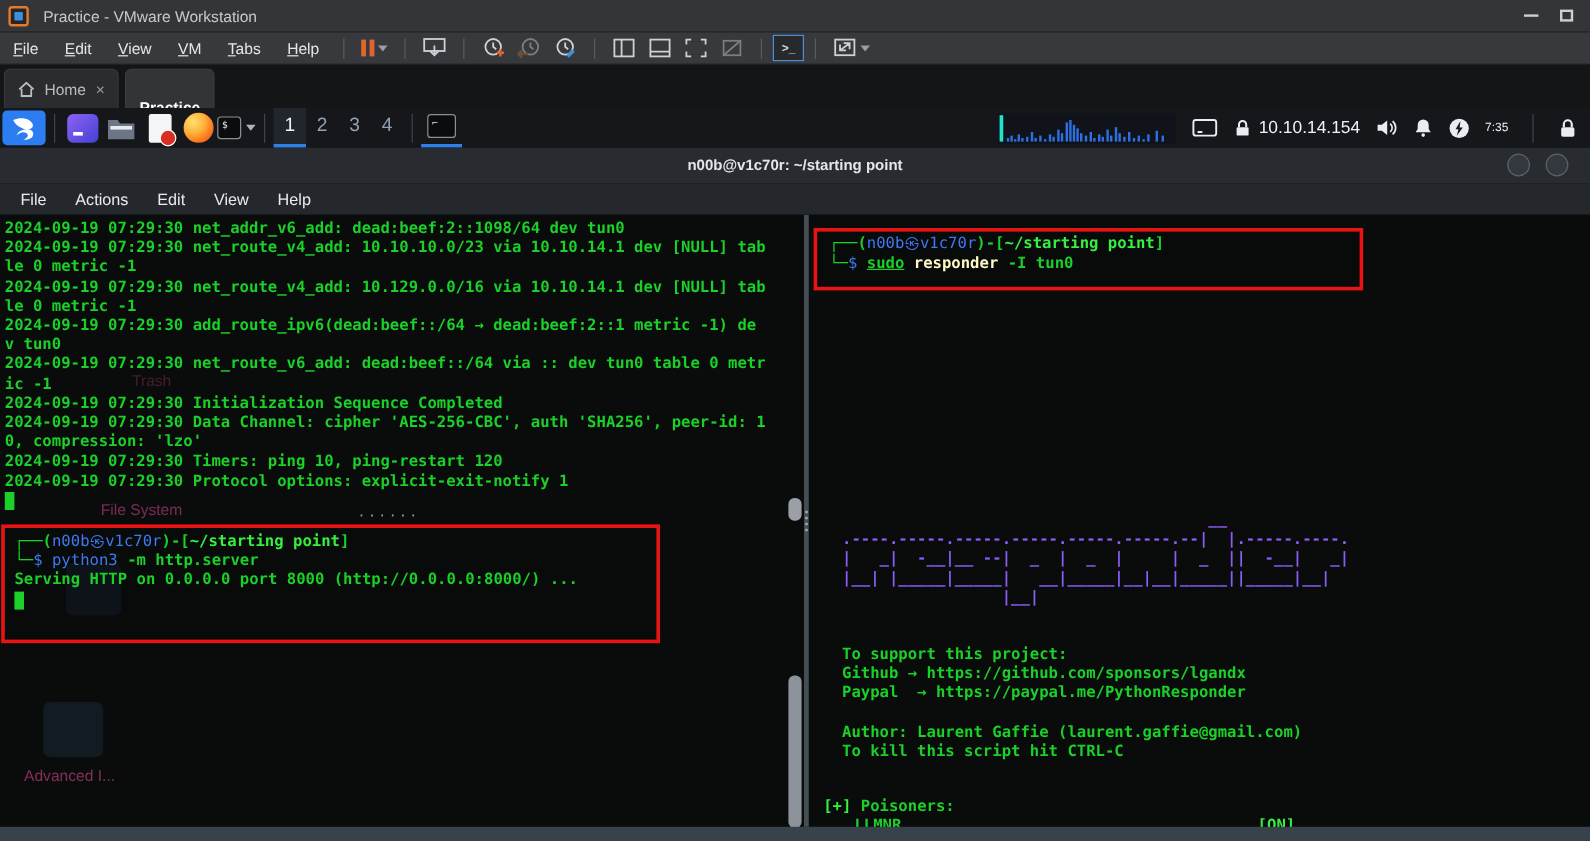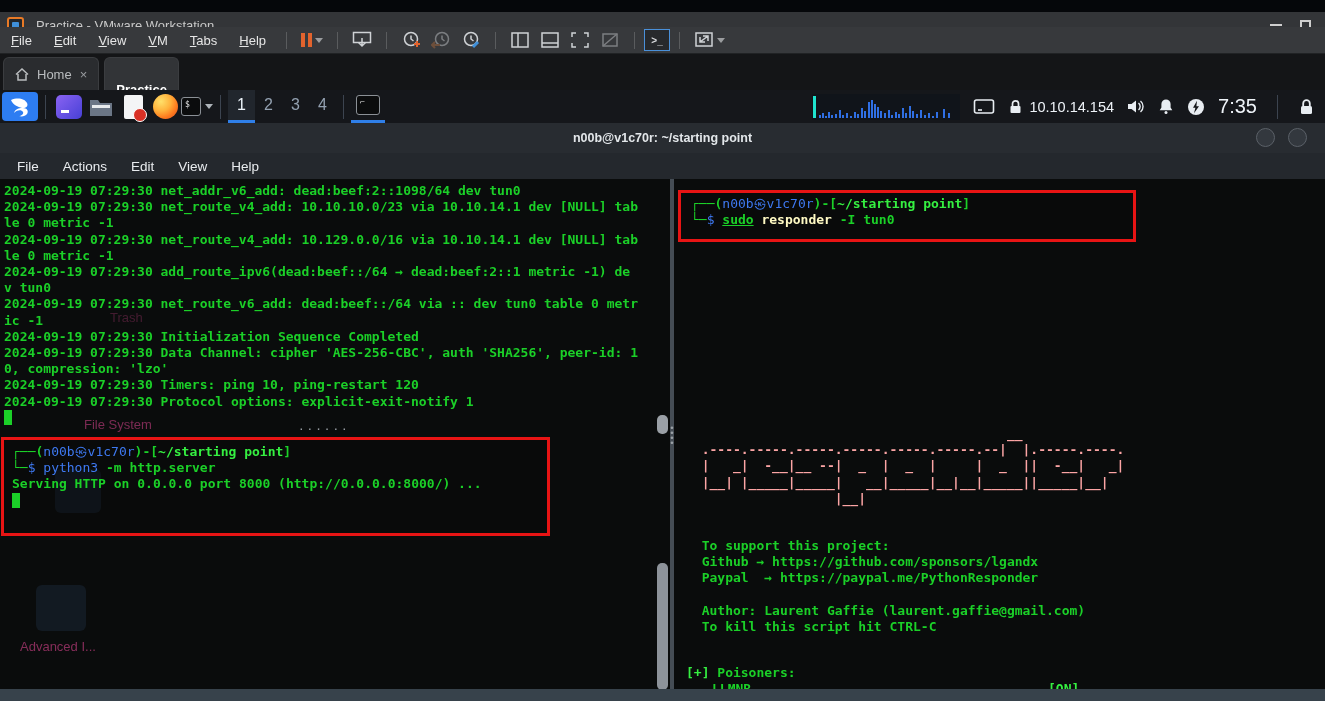--- a/index.html
+++ b/index.html
@@ -2,21 +2,21 @@
 <html><head>
 <meta charset="utf-8">
 <style>
   * { margin:0; padding:0; box-sizing:border-box; }
   html,body { background:#000; }
   #root{ position:relative; width:1325px; height:701px; overflow:hidden; background:#05070a;
          font-family:"DejaVu Sans Mono",monospace; }
 
   
   .vmw-titlebar{ position:absolute; left:0; top:0; width:1325px; height:27px; background:#333538;
-                 display:flex; align-items:center; border-bottom:1px solid #242628;margin-top:12px;}
+                 display:flex; align-items:center; border-bottom:1px solid #242628;}
   .vmw-logo{ width:17px; height:17px; margin-left:7px; border:2px solid #e87a26; border-radius:3px;
              background:#23262a; position:relative;}
   .vmw-logo::after{ content:""; position:absolute; left:3px; top:3px; width:7px; height:7px;
                     background:#3f8fd9; border-radius:1px;}
   .vmw-title{ margin-left:12px; font-family:"Liberation Sans",sans-serif; font-size:13px; color:#c9c9c9;}
   .vmw-wincontrols{ margin-left:auto; margin-right:14px; display:flex; gap:18px; align-items:center;}
   .wc-min{ width:12px; height:2px; background:#cfcfcf;}
   .wc-max{ width:11px; height:10px; border:2px solid #cfcfcf;}
 
   .vmw-menubar{ position:absolute; left:0; top:27px; width:1325px; height:27px; background:#37393c;
@@ -64,21 +64,21 @@
          border-top:5px solid #aeb4ba; margin-left:4px;}
   .ws-btn{ width:27px; height:33px; display:flex; align-items:center; justify-content:center;
            font-family:"Liberation Sans",sans-serif; font-size:16px; color:#93a1b1;
            border-bottom:3px solid transparent;}
   .ws-btn.active{ color:#eaf1f8; background:#21262d; border-bottom:3px solid #2f7fe8;}
   .win-ind{ width:34px; height:33px; display:flex; align-items:center; justify-content:center;
             border-bottom:3px solid #2f7fe8;}
   .win-ind .mini-term{ width:24px; height:20px;}
   .kp-right{ margin-left:auto; display:flex; align-items:center; gap:13px; padding-right:10px;}
   .kp-ip{ font-family:"Liberation Sans",sans-serif; font-size:14.5px; color:#eef3f8;}
-  .kp-time{ font-family:"Liberation Sans",sans-serif; font-size:20px; color:#eef3f8;}
+  .kp-time{ font-family:"Liberation Sans",sans-serif; font-size:10px; color:#eef3f8;}
 
   
   .term-titlebar{ position:absolute; left:0; top:123px; width:1325px; height:30px; background:#282c31;
                   display:flex; align-items:center; justify-content:center;}
   .term-title{ font-family:"Liberation Sans",sans-serif; font-size:12.5px; font-weight:bold; color:#e3e7ea;}
   .term-circles{ position:absolute; right:18px; top:5px; display:flex; gap:13px;}
   .term-circles i{ width:19px; height:19px; border-radius:50%; border:1.5px solid #5b6168; background:#33383e;}
   .term-menubar{ position:absolute; left:0; top:153px; width:1325px; height:26px; background:#24282d;
                  display:flex; align-items:center; gap:2px; padding-left:6px;
                  font-family:"Liberation Sans",sans-serif; font-size:13.5px; color:#e8ebee;}
@@ -105,21 +105,21 @@
 
   .pane-divider{ position:absolute; left:670px; top:0; width:4px; height:510px; background:#454d55;}
   .divider-dots{ position:absolute; left:669px; top:247px; width:6px; color:#9aa0a6; font-size:9px;
                  line-height:5px; text-align:center;}
   .scroll-thumb{ position:absolute; left:657px; width:11px; border-radius:5px; background:#8d939a;}
   .thumb-a{ top:236px; height:19px; background:#9aa0a6;}
   .thumb-b{ top:384px; height:127px;}
 
   .right-pane{ position:absolute; left:676px; top:0; width:649px; height:510px;}
   .redbox-resp{ left:2px; top:11px; width:458px; height:52px; padding:3px 10px; position:absolute;}
-  .banner{ padding-left:10px; margin-top:247px; color:#fca5a5;}
+  .banner{ padding-left:10px; margin-top:247px; color:#8b5cf6;}
   .version-line{ margin-left:108px; margin-top:2px;}
   .support{ padding-left:10px; margin-top:31px; color:#1bd028;}
   .section{ padding-left:10px; margin-top:30px;}
   .sec-header{ display:flex;}
   .sec-row{ display:flex; margin-left:26px;}
   .sec-row .lbl{ display:inline-block; width:336px; color:#1bd028;}
 
   .bottom-strip{ position:absolute; left:0; top:689px; width:1325px; height:12px; background:#37424b;}
 
   .ghost{ position:absolute; font-family:"Liberation Sans",sans-serif; font-size:13px; color:#ec4899;}

